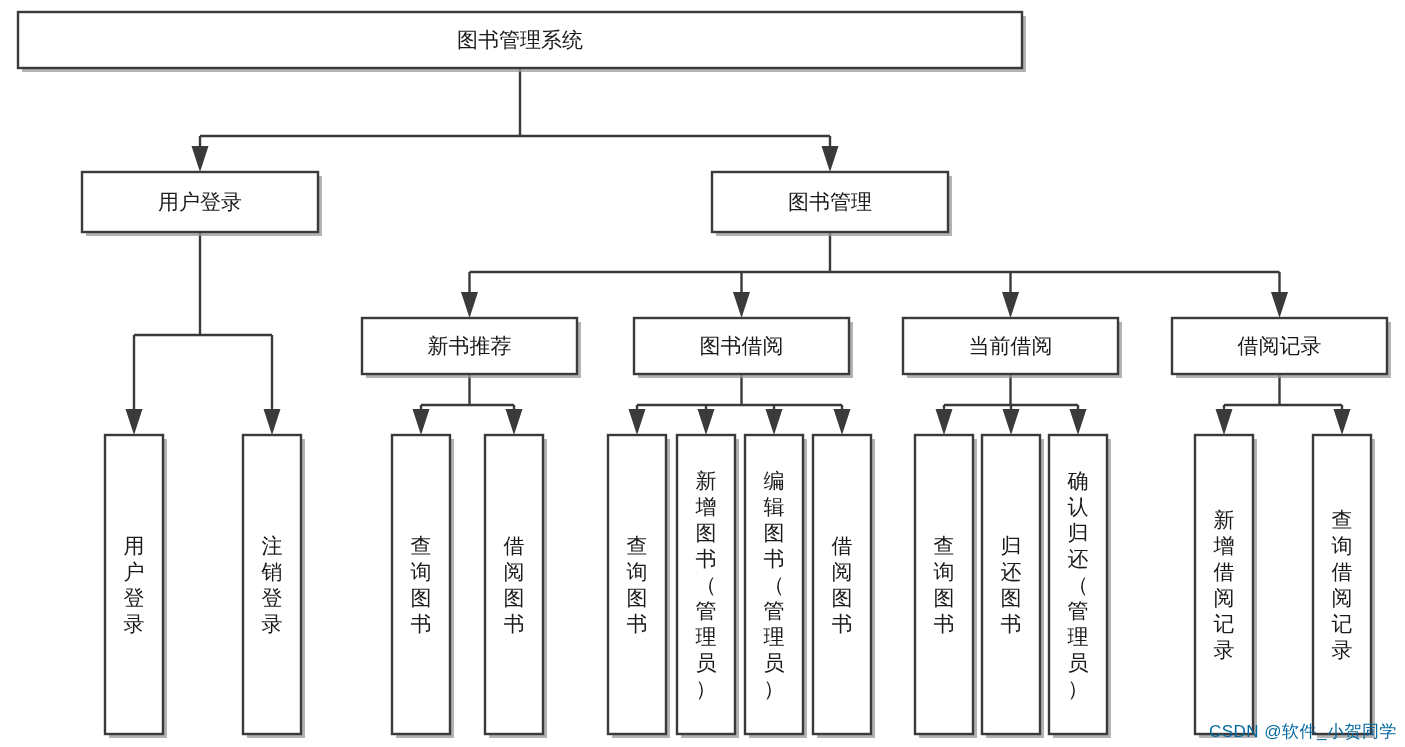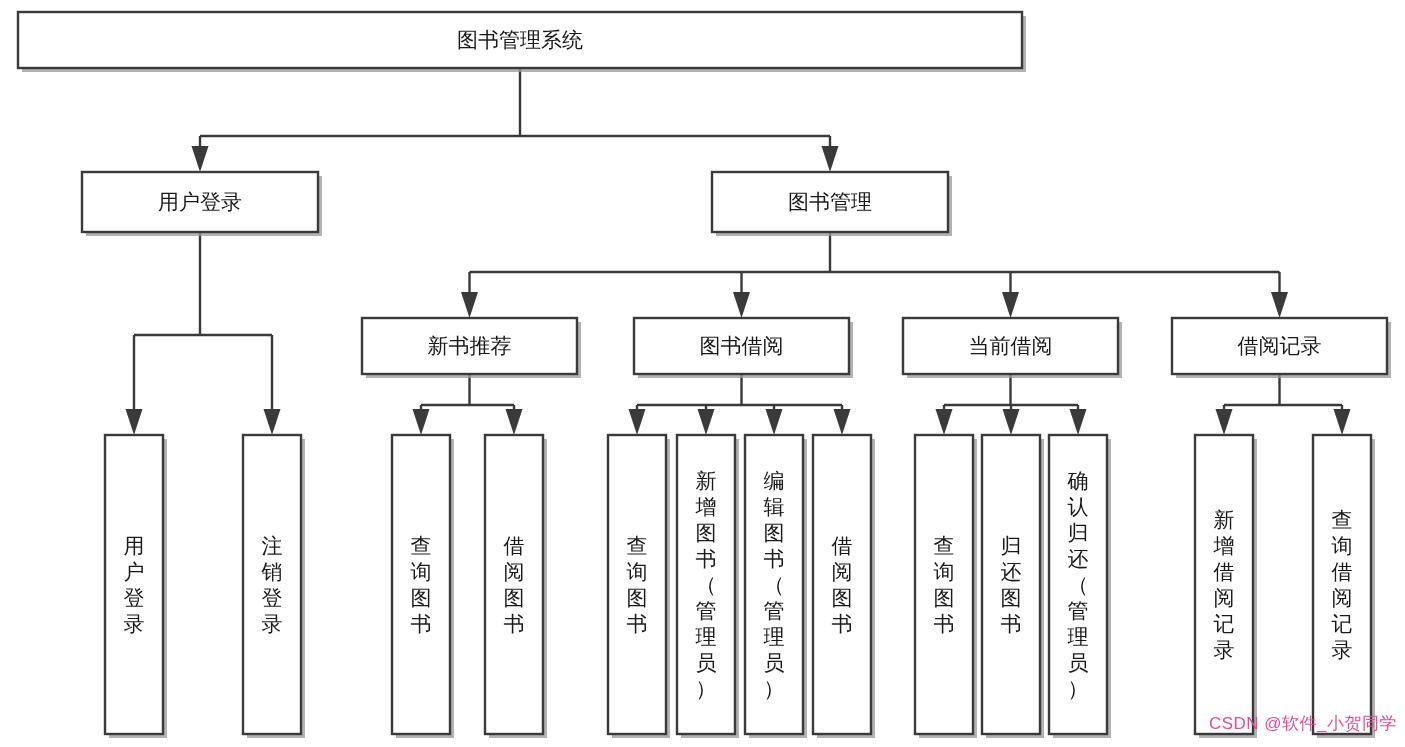--- a/index.html
+++ b/index.html
@@ -56,24 +56,24 @@
   }
   .node-label-v {
     font-family: "Liberation Sans", "DejaVu Sans", sans-serif;
     font-size: 21px;
     fill: #1a1a1a;
     text-anchor: middle;
   }
   .watermark {
     position: absolute;
     right: 8px;
-    bottom: 12px;
+    bottom: 4px;
     font-family: "Liberation Sans", "DejaVu Sans", sans-serif;
     font-size: 17px;
-    color: #ec4899;
+    color: #0369a1;
     white-space: nowrap;
     letter-spacing: 0.5px;
     user-select: none;
   }
 </style>
 </head>
 <body>
 
 <div id="diagram-root">
   <svg id="diagram-canvas" viewBox="0 0 1405 747">

